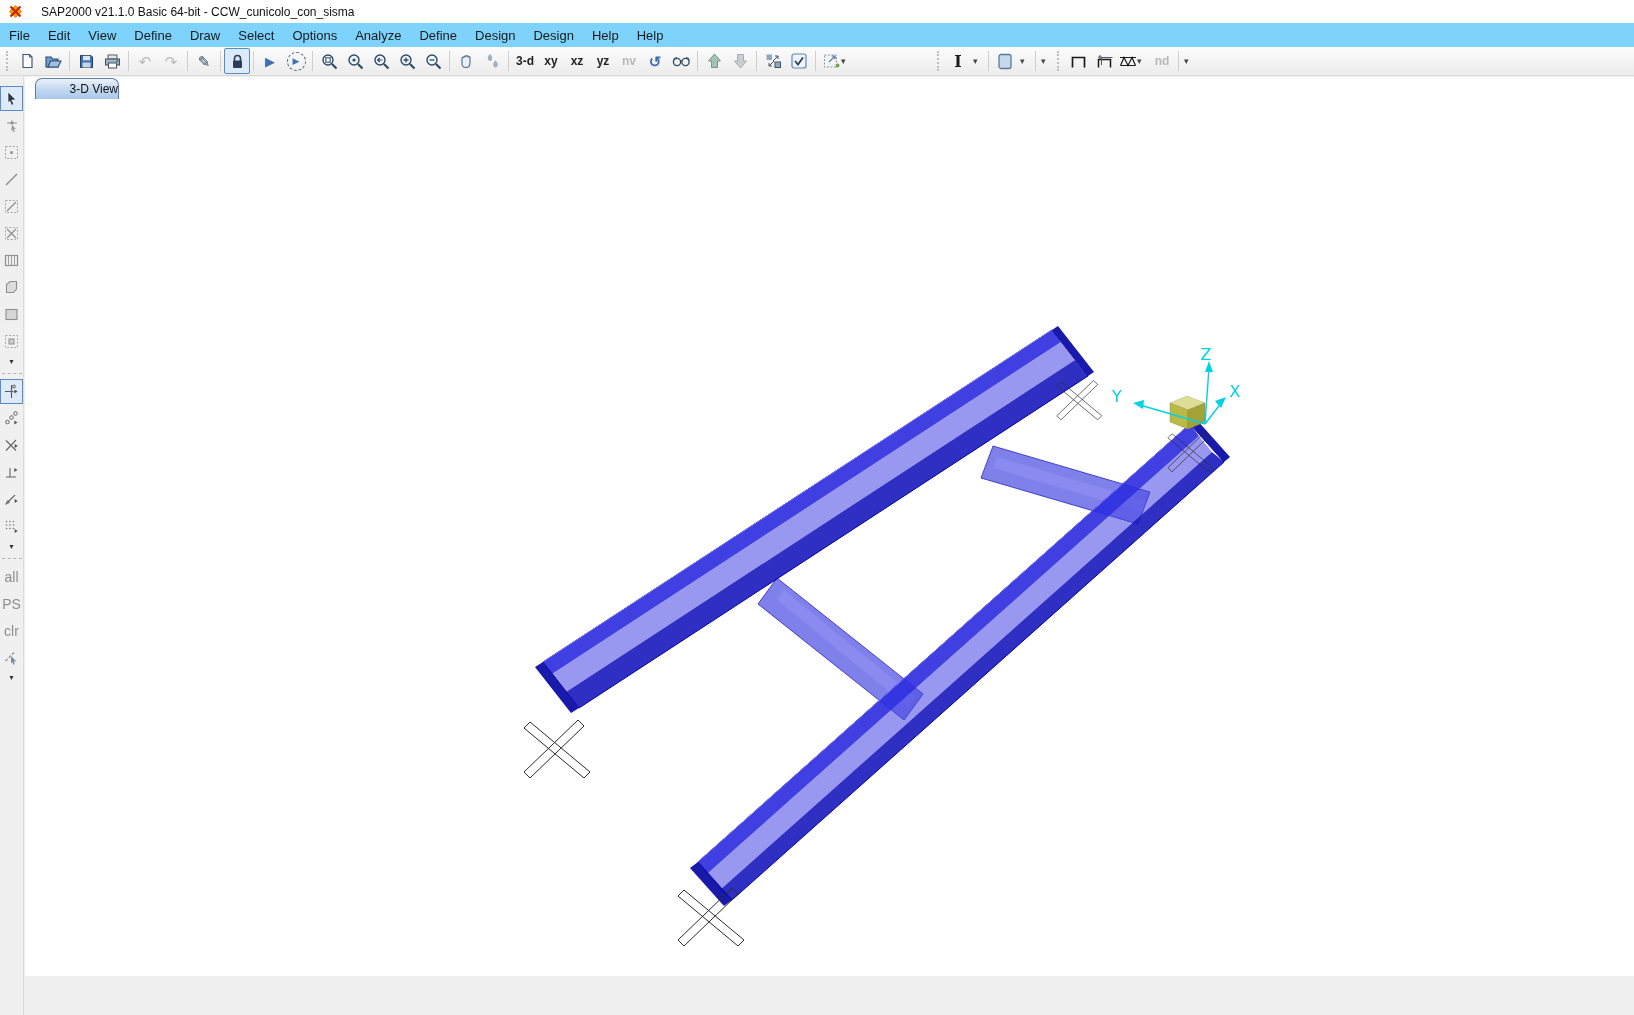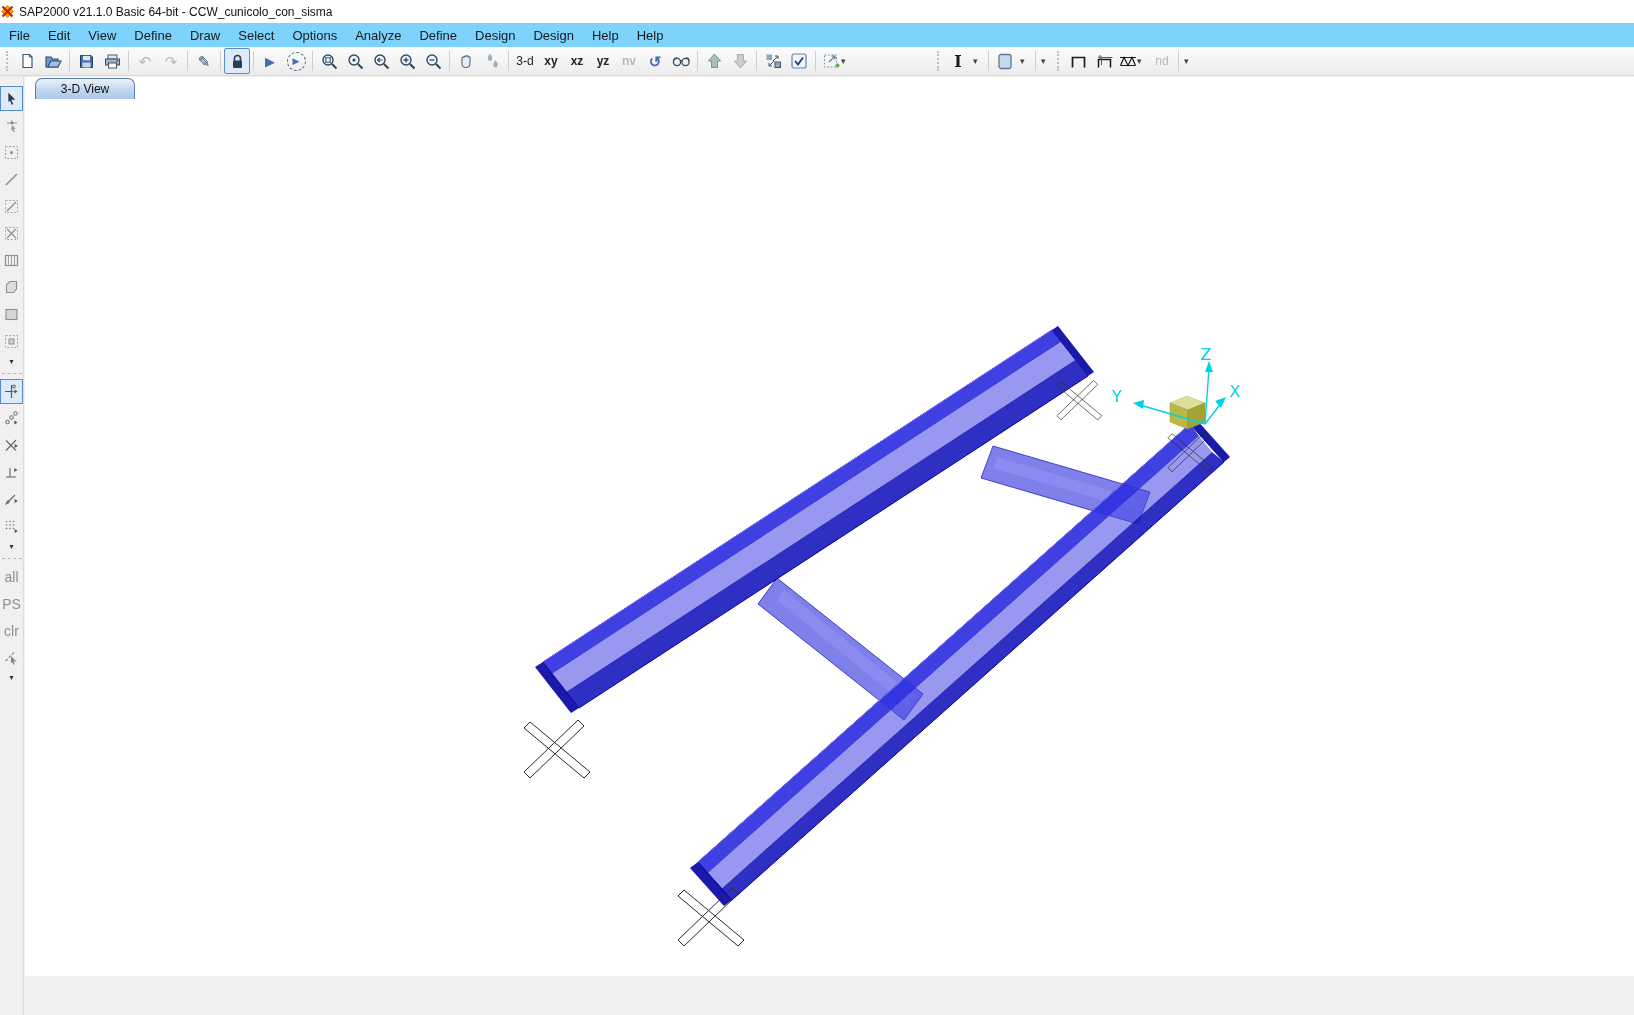--- a/index.html
+++ b/index.html
@@ -1,49 +1,49 @@
 <!DOCTYPE html>
 <html><head>
 <meta charset="utf-8">
 <style>
   html,body{margin:0;padding:0}
   body{width:1634px;height:1015px;position:relative;overflow:hidden;background:#f0f0f0;
        font-family:"Liberation Sans",sans-serif;-webkit-font-smoothing:antialiased}
   .titlebar{position:absolute;left:0;top:0;width:100%;height:23px;background:#ffffff;
-            display:flex;align-items:center;gap:4px;padding-left:0;box-sizing:border-box;
+            display:flex;align-items:center;gap:18px;padding-left:8px;box-sizing:border-box;
             font-size:12px;color:#111}
   .menubar{position:absolute;left:0;top:23px;width:100%;height:24px;background:#7dd3fc;
            display:flex;align-items:center;font-size:13px;color:#1a1a1a}
   .mi{padding:3px 9px;cursor:default}
   .toolbar{position:absolute;left:0;top:47px;width:100%;height:29px;box-sizing:border-box;
            background:linear-gradient(#fcfcfc,#ececec);border-bottom:1px solid #d8d8d8;
            display:flex;align-items:center;padding-left:2px}
   .tb{width:24px;height:24px;display:flex;align-items:center;justify-content:center;
       border:1px solid transparent;border-radius:2px;flex:0 0 auto;font-size:13px;color:#3f5a78}
   .tb.active{border-color:#568cc8;background:#ddeafa}
   .tb.textbtn{width:auto;min-width:18px;padding:0 3px;font-weight:bold;font-size:12px;color:#222}
-  .tb.plain{font-weight:normal}
+  .tb.plain{font-weight:bold}
   .dis{color:#b8b8b8 !important}
   .glyph{font-size:15px;line-height:1}
   .sep{width:1px;height:20px;background:#cfcfcf;margin:0 3px;flex:0 0 auto}
   .grip{width:2px;height:20px;border-left:2px dotted #bdbdbd;margin:0 4px;flex:0 0 auto}
   .caret{font-size:9px;color:#444;width:10px}
   .sidebar{position:absolute;left:0;top:77px;bottom:0;width:24px;background:#f0f0f0;
            border-right:1px solid #dcdcdc;display:flex;flex-direction:column;align-items:center;
            padding-top:8px;box-sizing:border-box}
   .sb{width:21px;height:23px;margin:1px 0;display:flex;align-items:center;justify-content:center;
       border:1px solid transparent;flex:0 0 auto}
   .sb.active{border-color:#568cc8;background:#ddeafa}
   .sbtxt{font-size:14px;color:#8f8f8f}
   .hsep{width:20px;border-top:1px dashed #b4b4b4;margin:4px 0;flex:0 0 auto}
   .moretri{font-size:8px;color:#333;line-height:1}
   .canvas{position:absolute;left:25px;top:77px;width:1609px;height:899px;background:#ffffff;overflow:hidden}
-  .tab{position:absolute;left:10px;top:1px;width:100px;height:21px;box-sizing:border-box;
+  .tab{position:absolute;left:10px;top:1px;width:84px;height:21px;box-sizing:border-box;
        background:linear-gradient(#eaf2fb,#c3d9f1 50%,#a9c8ea);border:1px solid #5b7fa6;border-bottom:none;
-       border-radius:7px 7px 0 0;display:flex;align-items:center;justify-content:center;
+       border-radius:7px 7px 0 0;display:flex;align-items:center;justify-content:flex-end;
        font-size:12px;color:#111}
   .scene{position:absolute;left:0;top:0}
   svg text.ax{font-family:"DejaVu Sans",sans-serif;font-size:16px;fill:#00d2e6}
 </style>
 </head>
 <body>
 
 <div class="titlebar">
   <svg width="15" height="15" viewBox="0 0 15 15">
     <path d="M1.5,7.5 L7.5,1.5 L13.5,7.5 L7.5,13.5 Z" fill="#f0a500" stroke="#c87800" stroke-width="0.8"></path>

